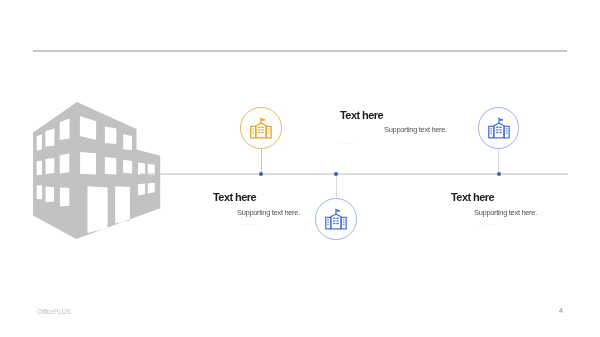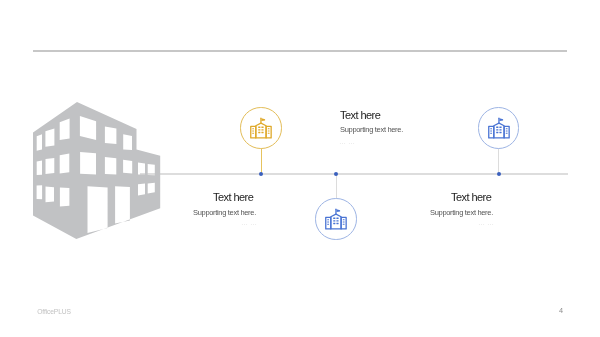--- a/index.html
+++ b/index.html
@@ -7,22 +7,22 @@
        font-family:"Liberation Sans",sans-serif;-webkit-font-smoothing:antialiased;}
   #slide{position:relative;width:600px;height:337px;background:#fff;}
   .abs{position:absolute;}
   .title-rule{position:absolute;left:32.5px;top:50px;width:534.7px;height:2px;background:#c7c7c7;}
   .tl-line{position:absolute;left:140px;top:172.5px;width:427.5px;height:2px;background:#dddddd;}
   .node-dot{position:absolute;width:4px;height:4px;border-radius:50%;background:#3a60bd;}
   .stem{position:absolute;width:1px;}
   .marker{position:absolute;width:41.5px;height:41.5px;border-radius:50%;box-sizing:border-box;
           border:0.9px solid #d8b455;background:#fff;}
   .marker svg{position:absolute;left:9.1px;top:9.1px;}
-  .t-head{font-weight:normal;font-size:11px;color:#1d1d1d;letter-spacing:-0.55px;white-space:nowrap;text-align:right;}
-  .t-sub{font-size:7.5px;color:#555;letter-spacing:-0.32px;white-space:nowrap;}
+  .t-head{font-weight:bold;font-size:11px;color:#1d1d1d;letter-spacing:-0.55px;white-space:nowrap;text-align:right;}
+  .t-sub{font-size:7.5px;color:#555;letter-spacing:-0.32px;white-space:nowrap;margin-left:44px;}
   .t-dots{font-size:7px;color:#dddddd;white-space:nowrap;letter-spacing:0;}
   .footer-brand{position:absolute;left:37.3px;top:307.6px;font-size:6.7px;color:#c2c2c2;letter-spacing:-0.13px;}
   .footer-page{position:absolute;left:559px;top:306.4px;font-size:7.3px;color:#8d8d8d;}
 </style>
 </head>
 <body>
 
 <div id="slide">
   <div class="tl-line"></div>
   <svg class="abs" style="left:0;top:0;width:600px;height:337px;" viewBox="0 0 600 337">

